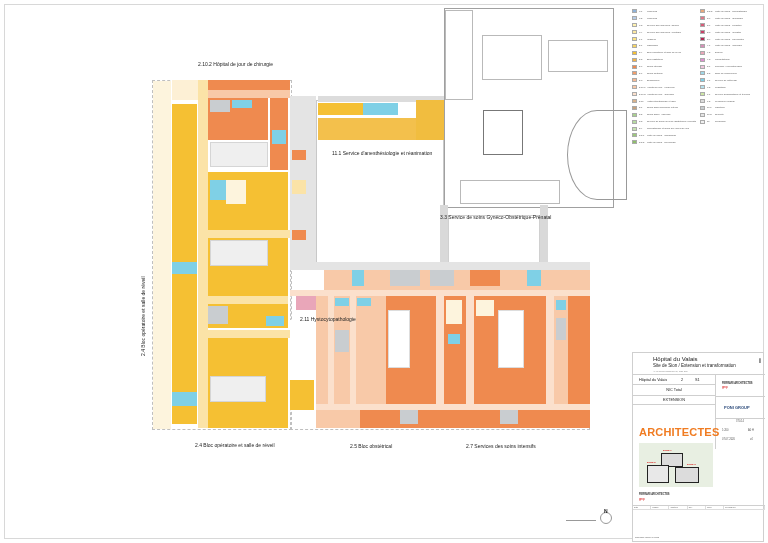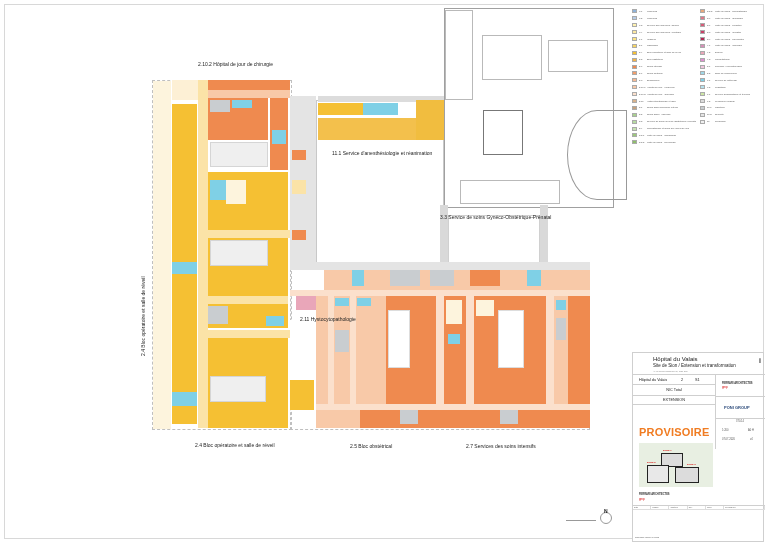--- a/index.html
+++ b/index.html
@@ -371,21 +371,21 @@
     <div class="tb-right" style="top:44px;height:22px;border-bottom:1px solid #cfcfcf;">
       <div class="small" style="left:8px;top:8px;color:#2b4a7a;font-weight:bold;font-size:4px;">PONI GROUP</div>
     </div>
     <div class="tb-right" style="top:66px;height:30px;">
       <div class="small" style="left:20px;top:1px;">370.14</div>
       <div class="small" style="left:6px;top:10px;">1:200</div>
       <div class="small" style="left:32px;top:10px;">A0 H</div>
       <div class="small" style="left:6px;top:19px;">07.07.2020</div>
       <div class="small" style="left:34px;top:19px;">v4</div>
     </div>
-    <div class="prov">PROVISOIRE</div>
+    <div class="prov">ARCHITECTES</div>
     <div class="keyplan">
       <div class="blk" style="left:22px;top:10px;width:22px;height:14px;border:1px solid #222;background:#dcdcdc;"></div>
       <div class="blk" style="left:8px;top:22px;width:22px;height:18px;border:1px solid #222;background:#e8e8e8;"></div>
       <div class="blk" style="left:36px;top:24px;width:24px;height:16px;border:1px solid #222;background:#dcdcdc;"></div>
       <div class="small" style="left:24px;top:6px;color:#d11;font-weight:bold;font-size:2.4px;">ZONE 1</div>
       <div class="small" style="left:8px;top:18px;color:#d11;font-weight:bold;font-size:2.4px;">ZONE 2</div>
       <div class="small" style="left:48px;top:20px;color:#d11;font-weight:bold;font-size:2.4px;">ZONE 3</div>
     </div>
     <div class="small" style="left:6px;top:140px;font-weight:bold;color:#333;">FERRARI ARCHITECTES</div>
     <div class="small" style="left:6px;top:145px;font-weight:bold;color:#d33;">gmp</div>

